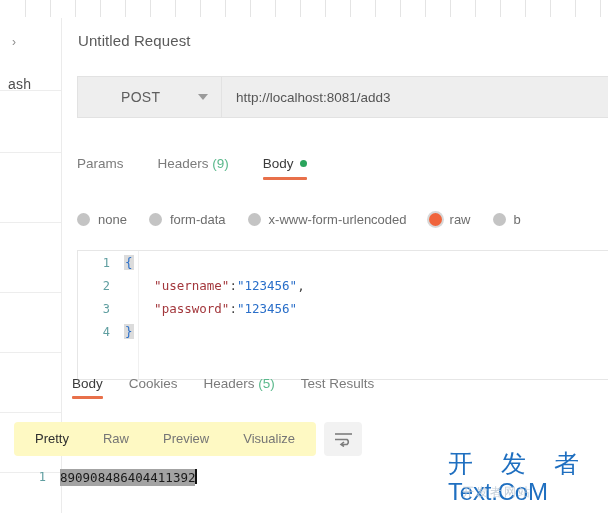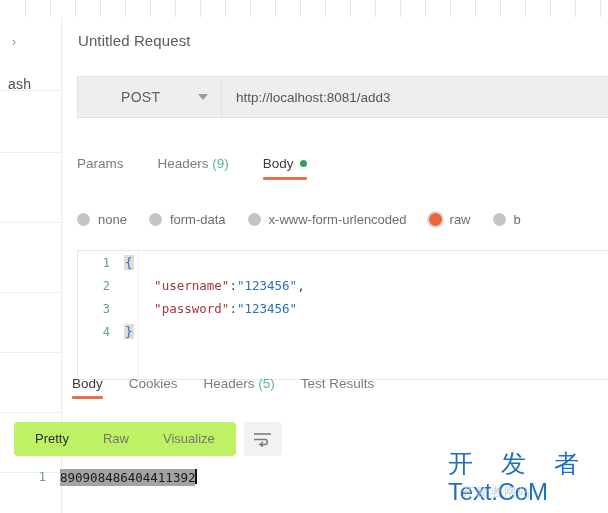--- a/index.html
+++ b/index.html
@@ -86,21 +86,21 @@
   .resp-tabs { position: absolute; left: 4px; top: 376px; width: 560px; height: 30px;
                display: flex; align-items: flex-start; }
   .rsp-tab { position: relative; font-size: 13.5px; color: #7b7b7b; padding-bottom: 8px;
              margin-right: 26px; white-space: nowrap; }
   .rsp-tab.active { color: #3b3b3b; }
   .rsp-tab.active::after { content: ""; position: absolute; left: 0; right: 0; bottom: 0;
                            height: 3px; background: #e8704a; border-radius: 1px; }
 
   .resp-toolbar { position: absolute; left: 14px; top: 422px; width: 580px; height: 34px;
                   display: flex; align-items: center; }
-  .seg-group { height: 34px; background: #bef264; border-radius: 4px;
+  .seg-group { height: 34px; background: #fef9c3; border-radius: 4px;
                display: flex; align-items: center; padding: 0 4px; }
   .seg { font-size: 13px; color: #757575; padding: 0 17px; line-height: 34px; }
   .seg.active { color: #2f2f2f; }
   .fmt-select { height: 34px; background: #f2f2f2; border-radius: 4px; margin-left: 14px;
                 display: flex; align-items: center; padding: 0 12px; gap: 14px; }
   .fmt-label { font-size: 13px; color: #9a9a9a; }
   .wrap-btn { height: 34px; width: 38px; background: #f2f2f2; border-radius: 4px;
               margin-left: 8px; display: flex; align-items: center; justify-content: center; }
 
   
@@ -237,20 +237,21 @@
       <div class="rsp-tab active"><span>Body</span></div>
       <div class="rsp-tab"><span>Cookies</span></div>
       <div class="rsp-tab"><span>Headers</span><span class="cnt"> (5)</span></div>
       <div class="rsp-tab"><span>Test Results</span></div>
     </div>
 
   <div class="resp-toolbar">
     <div class="seg-group" id="segs">
         <span class="seg active">Pretty</span>
         <span class="seg">Raw</span>
+        <span class="seg">Preview</span>
         <span class="seg">Visualize</span>
       </div>
     <div class="wrap-btn">
       <svg width="19" height="15" viewBox="0 0 19 15">
         <line x1="1" y1="2" x2="18" y2="2" stroke="#7d7d7d" stroke-width="1.6"></line>
         <path d="M1 7.5 H13 a3 3 0 0 1 0 5 H8" fill="none" stroke="#7d7d7d" stroke-width="1.6"></path>
         <polyline points="10,10 7,12.5 10,14.5" fill="none" stroke="#7d7d7d" stroke-width="1.6"></polyline>
       </svg>
     </div>
   </div>

